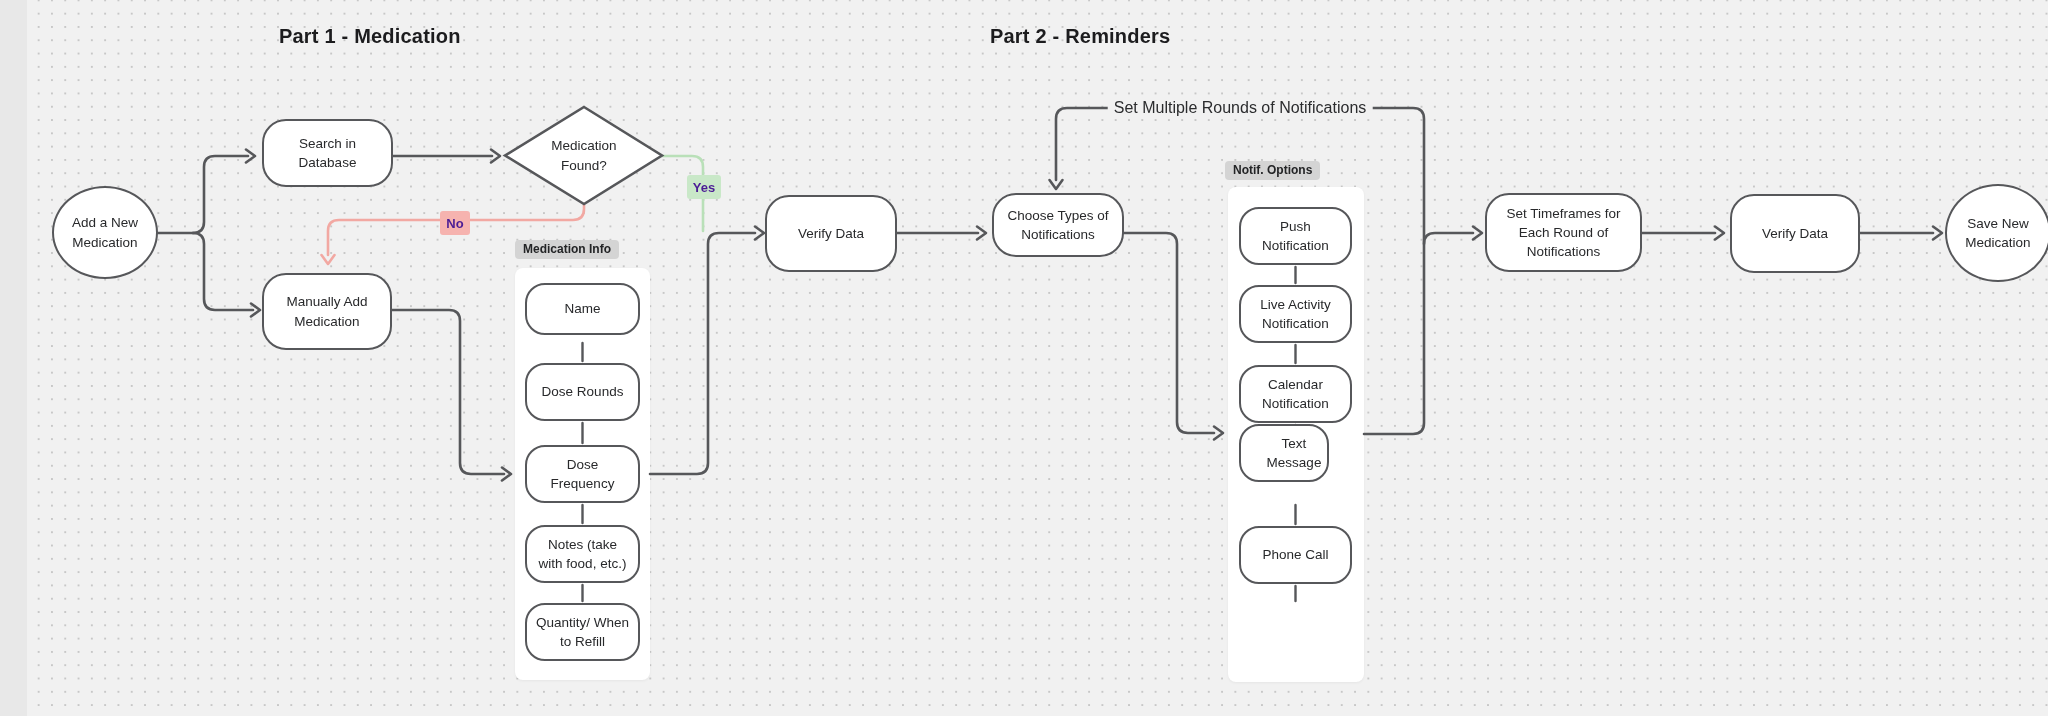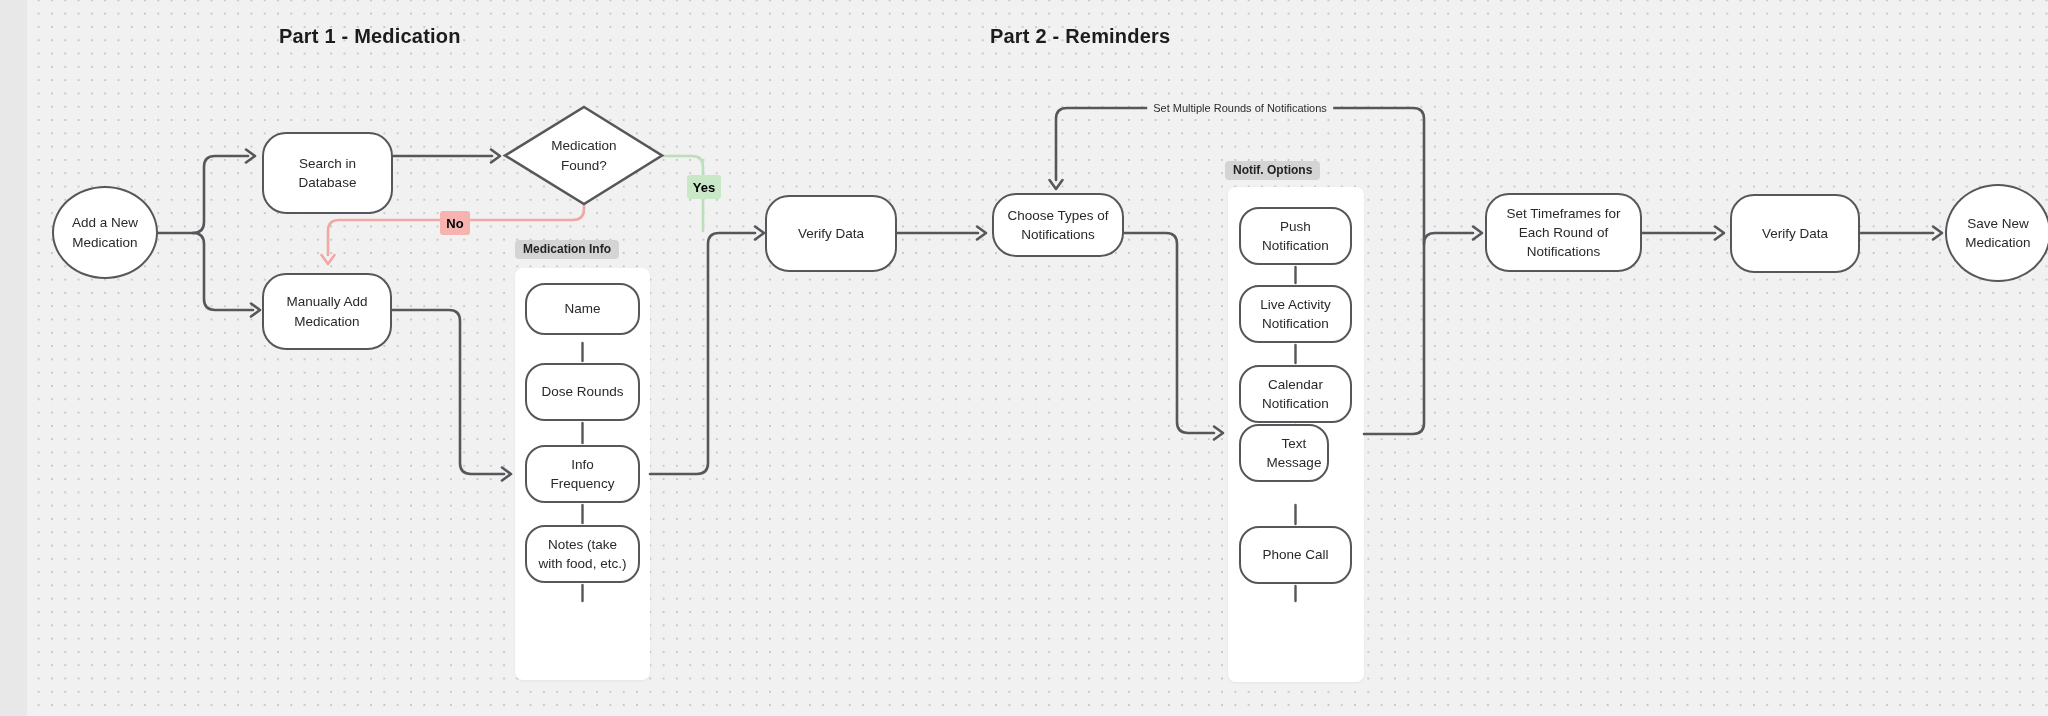--- a/index.html
+++ b/index.html
@@ -36,26 +36,26 @@
   }
   .rounded{border-radius:24px;}
   .item{border-radius:20px;}
   .ellipse{border-radius:50%;}
   .diamond-text{
     position:absolute;z-index:3;display:flex;align-items:center;justify-content:center;
     text-align:center;font-size:13.5px;line-height:1.42;color:#28292b;white-space:pre-line;
   }
   .badge{
     position:absolute;z-index:4;display:flex;align-items:center;justify-content:center;
-    font-size:13px;font-weight:600;color:#000000;border-radius:3px;box-sizing:border-box;
+    font-size:13px;font-weight:600;color:#4c1d95;border-radius:3px;box-sizing:border-box;
   }
   .badge.yes{background:#c9e8c8;}
   .badge.no{background:#f6b3af;}
   .edge-label{
-    position:absolute;z-index:4;background:#f1f1f1;color:#2b2c2e;font-size:11px;
+    position:absolute;z-index:4;background:#f1f1f1;color:#2b2c2e;font-size:16px;
     font-weight:500;padding:2px 6px;white-space:nowrap;transform:translate(-50%,-50%);
   }
 </style>
 </head>
 <body>
 
 <div class="canvas">
 
   <div class="title" style="left:252px;top:25px;">Part 1 - Medication</div>
   <div class="title" style="left:963px;top:25px;">Part 2 - Reminders</div>
@@ -104,34 +104,36 @@
 
     <path class="tick" d="M 555.5 343 V 361 M 555.5 423 V 443 M 555.5 505 V 523 M 555.5 585 V 601"></path>
 
     <path class="tick" d="M 1268.5 267 V 283 M 1268.5 345 V 363 M 1268.5 425 V 443 M 1268.5 505 V 524 M 1268.5 586 V 601"></path>
 
     <polygon class="shape-fill" points="557,107 635,155.5 557,204 478,155.5"></polygon>
   </svg>
 
   <div class="node ellipse" style="left:25px;top:186px;width:106px;height:93px;">Add a New
 Medication</div>
-  <div class="node rounded" style="left:235px;top:132px;width:131px;height:82px;">Search in
+  <div class="node rounded" style="left:235px;top:119px;width:131px;height:68px;">Search in
 Database</div>
   <div class="diamond-text" style="left:478px;top:107px;width:158px;height:97px;">Medication
 Found?</div>
   <div class="node rounded" style="left:235px;top:273px;width:130px;height:77px;">Manually Add
 Medication</div>
 
   <div class="frame-label" style="left:488px;top:240px;text-align:center;">Medication Info</div>
   <div class="node item" style="left:498px;top:283px;width:115px;height:52px;text-align:center;">Name</div>
   <div class="node item" style="left:498px;top:363px;width:115px;height:58px;">Dose Rounds</div>
-  <div class="node item" style="left:498px;top:445px;width:115px;height:58px;">Info
+  <div class="node item" style="left:498px;top:445px;width:115px;height:58px;">Dose
 Frequency</div>
   <div class="node item" style="left:498px;top:525px;width:115px;height:58px;">Notes (take
 with food, etc.)</div>
+  <div class="node item" style="left:498px;top:603px;width:115px;height:58px;">Quantity/ When
+to Refill</div>
 
   <div class="node rounded" style="left:738px;top:195px;width:132px;height:77px;">Verify Data</div>
   <div class="node rounded" style="left:965px;top:193px;width:132px;height:64px;">Choose Types of
 Notifications</div>
 
   <div class="frame-label" style="left:1198px;top:161px;">Notif. Options</div>
   <div class="node item" style="left:1212px;top:207px;width:113px;height:58px;">Push
 Notification</div>
   <div class="node item" style="left:1212px;top:285px;width:113px;height:58px;">Live Activity
 Notification</div>

